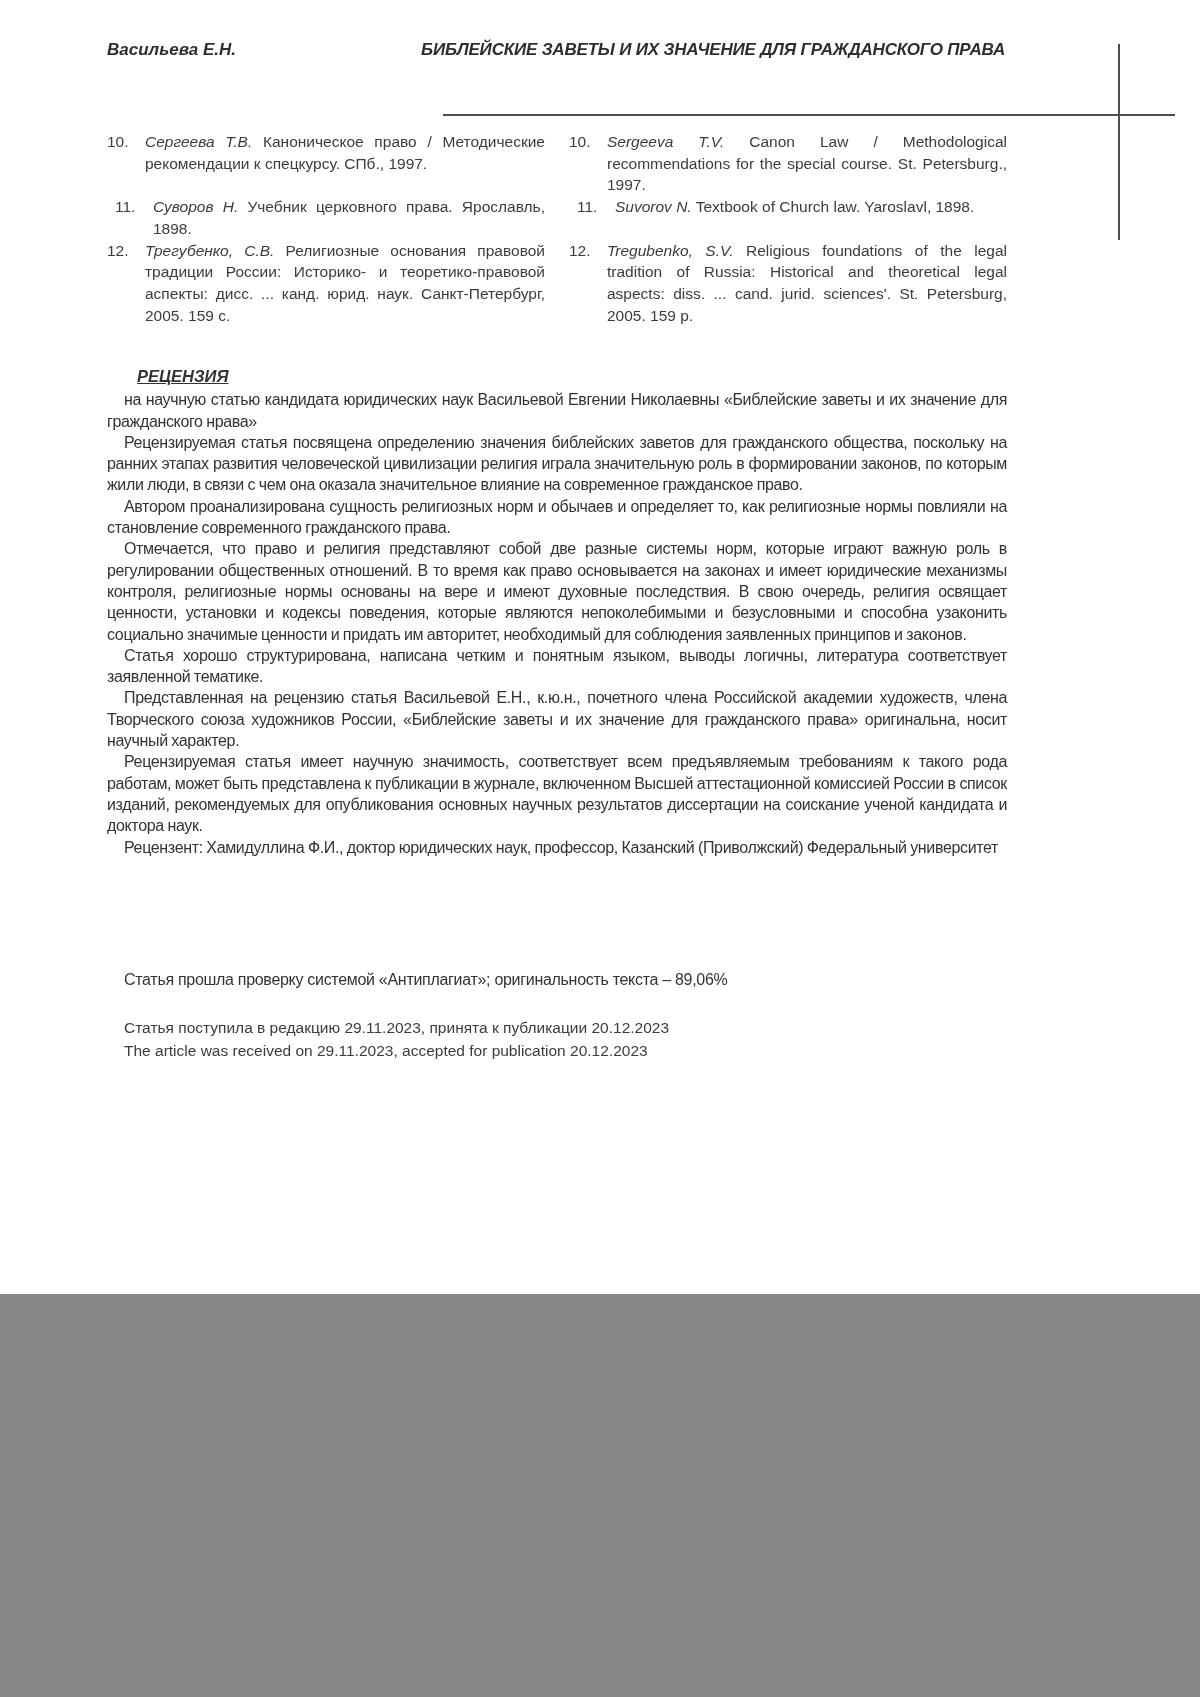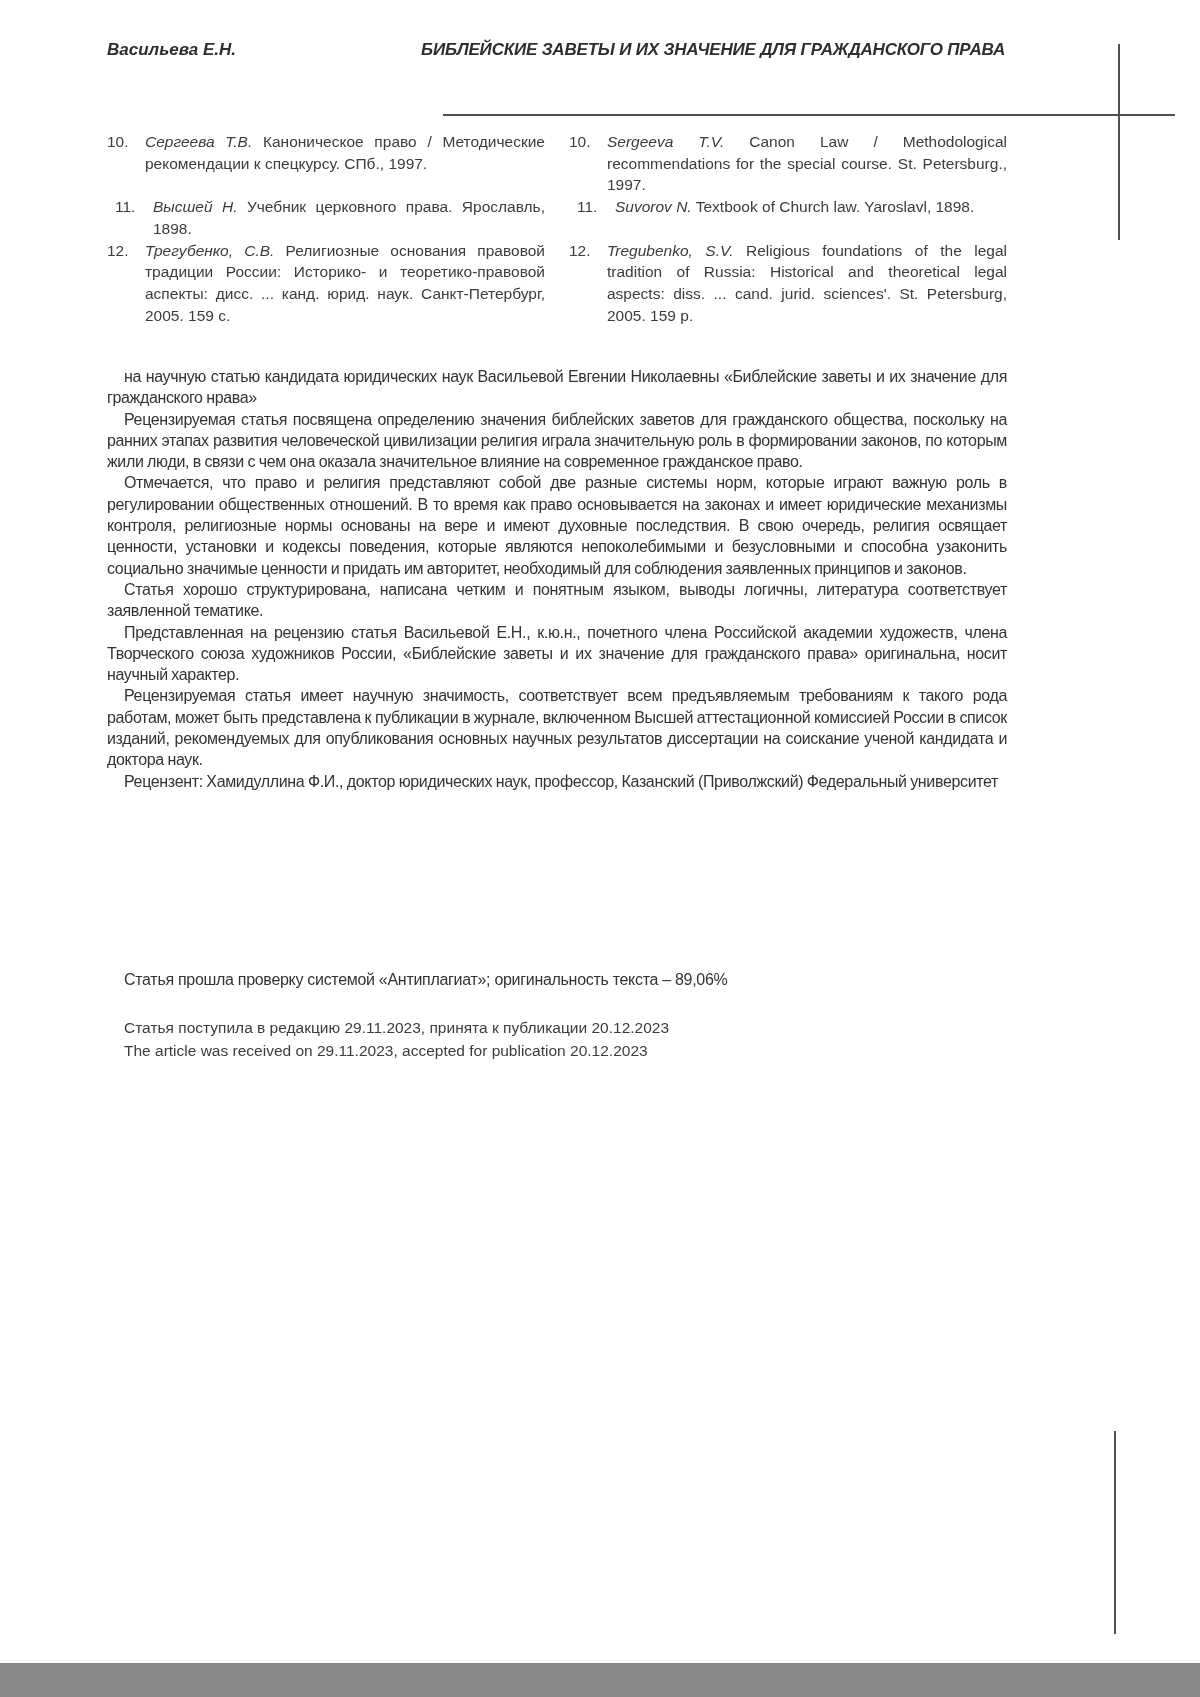--- a/index.html
+++ b/index.html
@@ -1,17 +1,17 @@
 <!DOCTYPE html>
 <html><head>
 <meta charset="utf-8">
 <style>
   html,body { margin:0; padding:0; background:#888; }
   .page {
-    position:relative; width:1200px; height:1663px; margin:0 auto;
+    position:relative; width:1200px; height:1294px; margin:0 auto;
     background:#ffffff; color:#3a3a3a;
     font-family:"Liberation Sans", sans-serif;
     overflow:hidden;
   }
   
   .rule-top    { position:absolute; top:114px; left:443px; width:732px; height:2px; background:#4f4f4f; }
   .vline-top   { position:absolute; top:44px;  left:1118px; width:2px; height:196px; background:#4f4f4f; }
   .vline-bot   { position:absolute; top:1431px; left:1114px; width:2px; height:203px; background:#4f4f4f; }
 
   
@@ -77,40 +77,42 @@
       <span class="ref-num">10.</span>
       <span class="ref-body"><i>Сергеева Т.В.</i><span> Каноническое право / Методические рекомендации к спецкурсу. СПб., 1997.</span></span>
     </div>
     <div class="ref-cell h65">
       <span class="ref-num">10.</span>
       <span class="ref-body"><i>Sergeeva T.V.</i><span> Canon Law / Methodological recommendations for the special course. St. Petersburg., 1997.</span></span>
     </div>
 
     <div class="ref-cell h43">
       <span class="ref-num">11.</span>
-      <span class="ref-body"><i>Высшей Н.</i><span> Учебник церковного права. Ярославль, 1898.</span></span>
+      <span class="ref-body"><i>Суворов Н.</i><span> Учебник церковного права. Ярославль, 1898.</span></span>
     </div>
     <div class="ref-cell h43">
       <span class="ref-num">11.</span>
       <span class="ref-body"><i>Suvorov N.</i><span> Textbook of Church law. Yaroslavl, 1898.</span></span>
     </div>
 
     <div class="ref-cell h87">
       <span class="ref-num">12.</span>
       <span class="ref-body"><i>Трегубенко, С.В.</i><span> Религиозные основания правовой традиции России: Историко- и теоретико-правовой аспекты: дисс. ... канд. юрид. наук. Санкт-Петербург, 2005. 159 с.</span></span>
     </div>
     <div class="ref-cell h87">
       <span class="ref-num">12.</span>
       <span class="ref-body"><i>Tregubenko, S.V.</i><span> Religious foundations of the legal tradition of Russia: Historical and theoretical legal aspects: diss. ... cand. jurid. sciences'. St. Petersburg, 2005. 159 p.</span></span>
     </div>
   </section>
 
   <section class="review">
+    <h2 class="review-title">РЕЦЕНЗИЯ</h2>
     <p>на научную статью кандидата юридических наук Васильевой Евгении Николаевны «Библейские заветы и их значение для гражданского нрава»</p>
     <p>Рецензируемая статья посвящена определению значения библейских заветов для гражданского общества, поскольку на ранних этапах развития человеческой цивилизации религия играла значительную роль в формировании законов, по которым жили люди, в связи с чем она оказала значительное влияние на современное гражданское право.</p>
+    <p>Автором проанализирована сущность религиозных норм и обычаев и определяет то, как религиозные нормы повлияли на становление современного гражданского права.</p>
     <p>Отмечается, что право и религия представляют собой две разные системы норм, которые играют важную роль в регулировании общественных отношений. В то время как право основывается на законах и имеет юридические механизмы контроля, религиозные нормы основаны на вере и имеют духовные последствия. В свою очередь, религия освящает ценности, установки и кодексы поведения, которые являются непоколебимыми и безусловными и способна узаконить социально значимые ценности и придать им авторитет, необходимый для соблюдения заявленных принципов и законов.</p>
     <p>Статья хорошо структурирована, написана четким и понятным языком, выводы логичны, литература соответствует заявленной тематике.</p>
     <p>Представленная на рецензию статья Васильевой Е.Н., к.ю.н., почетного члена Российской академии художеств, члена Творческого союза художников России, «Библейские заветы и их значение для гражданского права» оригинальна, носит научный характер.</p>
     <p>Рецензируемая статья имеет научную значимость, соответствует всем предъявляемым требованиям к такого рода работам, может быть представлена к публикации в журнале, включенном Высшей аттестационной комиссией России в список изданий, рекомендуемых для опубликования основных научных результатов диссертации на соискание ученой кандидата и доктора наук.</p>
     <p>Рецензент: Хамидуллина Ф.И., доктор юридических наук, профессор, Казанский (Приволжский) Федеральный университет</p>
   </section>
 
   <div class="antiplagiat">Статья прошла проверку системой «Антиплагиат»; оригинальность текста – 89,06%</div>
 
   <div class="dates">

